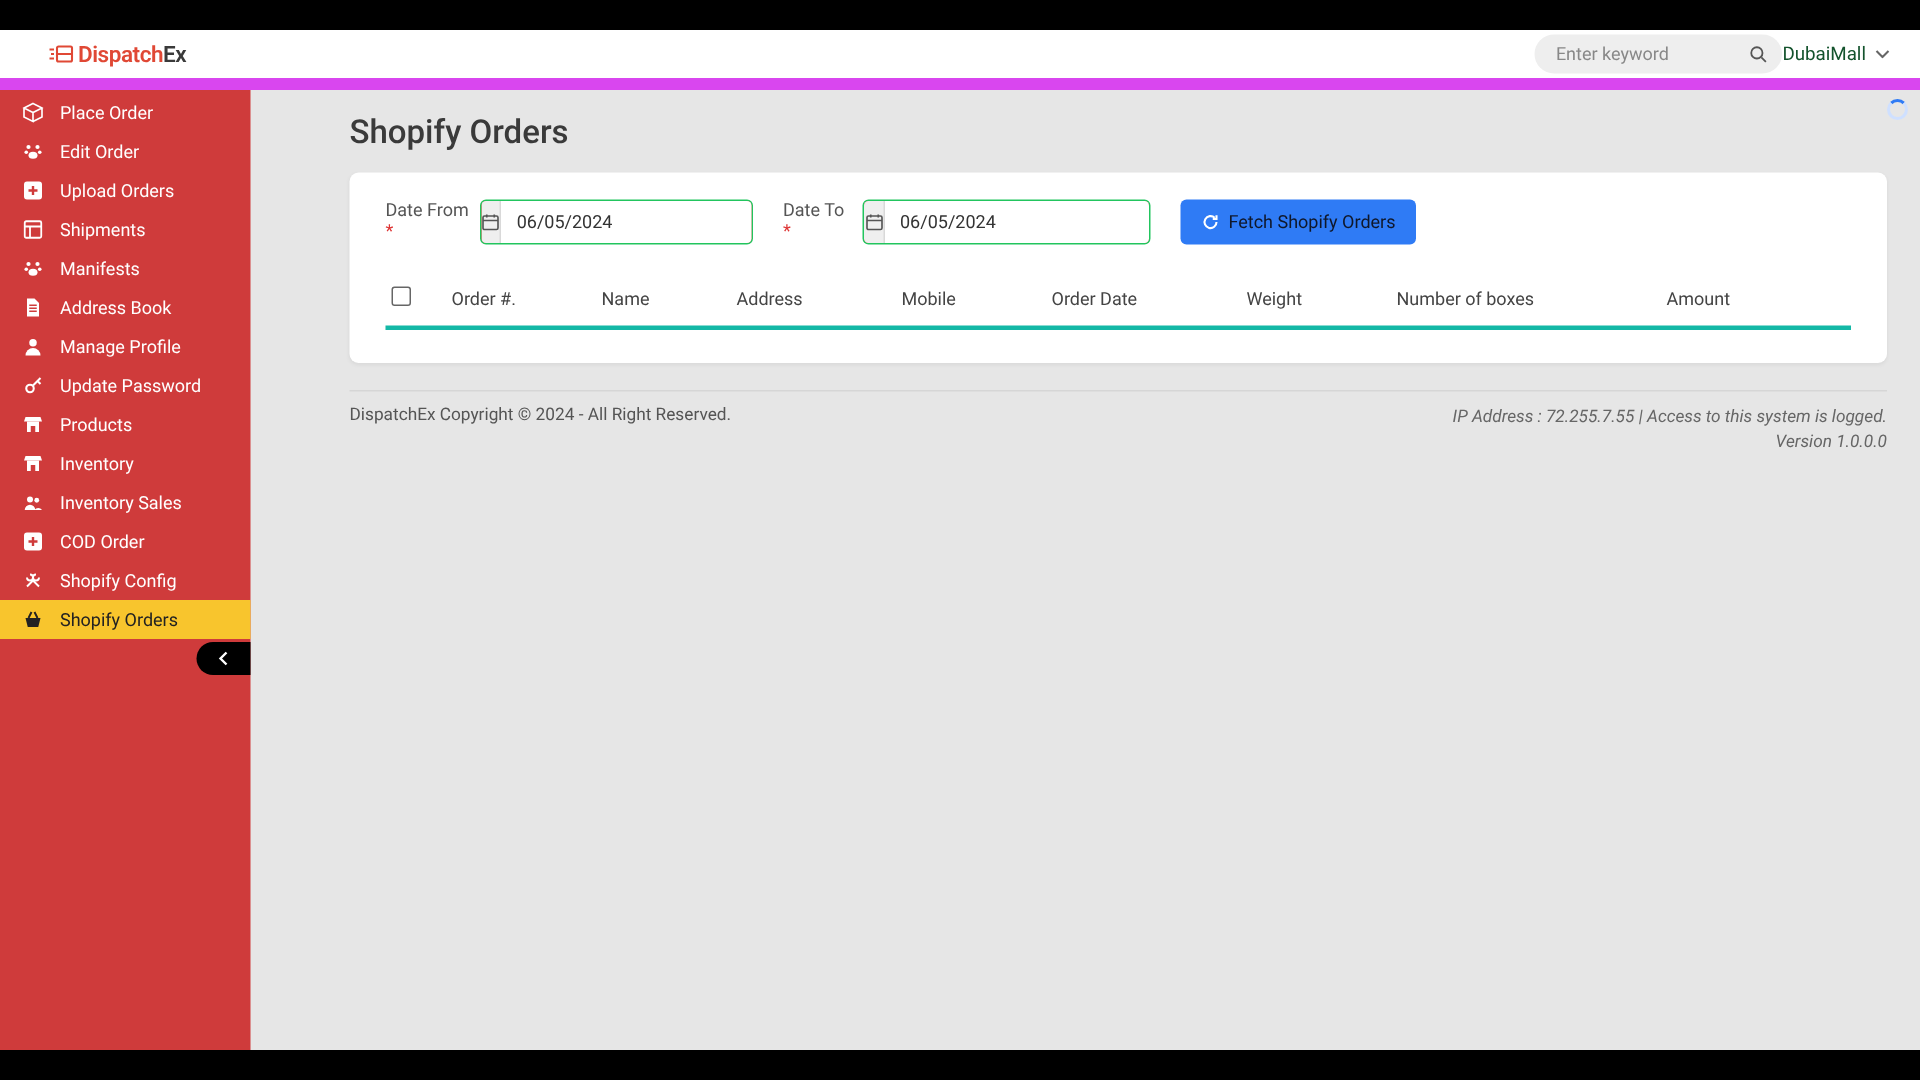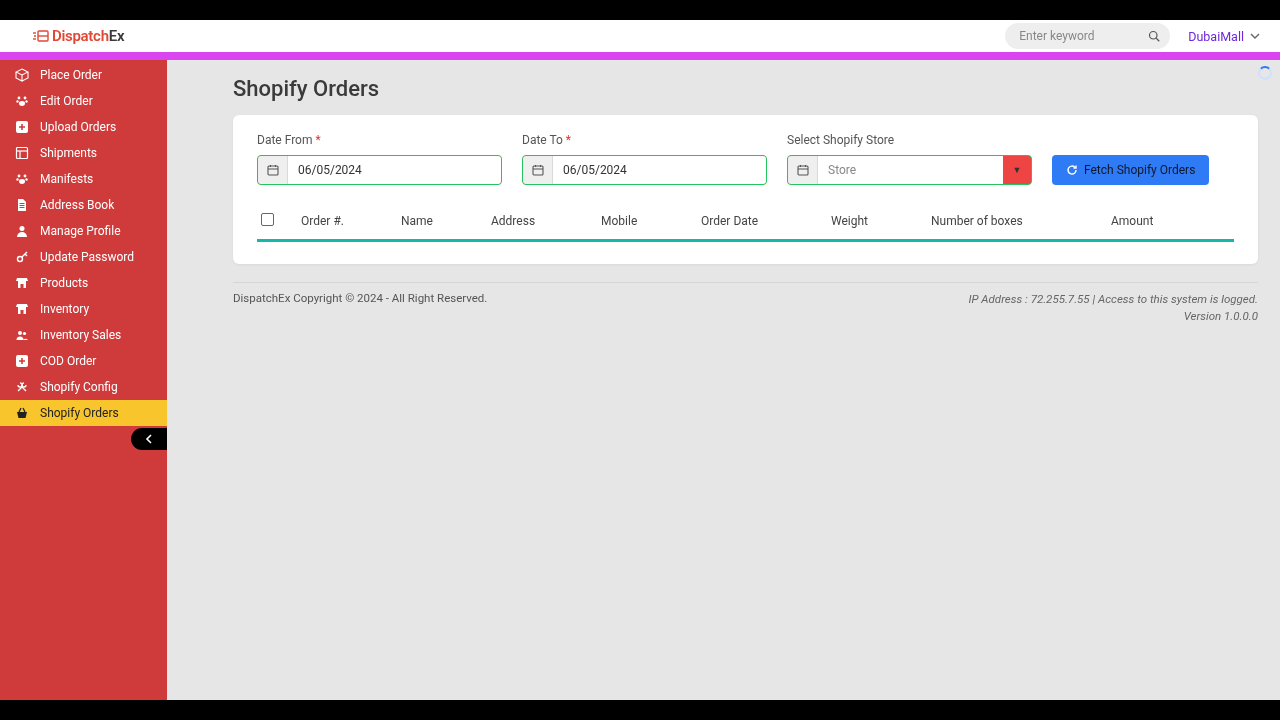--- a/index.html
+++ b/index.html
@@ -5,41 +5,41 @@
 * { margin: 0; padding: 0; box-sizing: border-box; font-family: -apple-system, BlinkMacSystemFont, "Segoe UI", Roboto, Arial, sans-serif; }
 html, body { width: 1280px; height: 720px; overflow: hidden; background: #000; }
 .letterbox-top, .letterbox-bottom { background: #000; width: 100%; height: 20px; }
 .app { display: flex; flex-direction: column; height: 680px; background: #e6e6e6; }
 .topbar { height: 40px; background: #fff; display: flex; align-items: center; padding: 0 20px 0 32px; border-bottom: 8px solid #d946ef; }
 .logo { display: flex; align-items: center; gap: 2px; }
 .logo-mark { color: #e04835; font-size: 14px; font-weight: 600; letter-spacing: -0.5px; display: inline-flex; align-items: center; }
 .logo-text { font-weight: 600; font-size: 15px; letter-spacing: -0.3px; }
 .logo-text .d { color: #e04835; }
 .logo-text .rest { color: #3a3a3a; }
-.topbar-right { margin-left: auto; display: flex; align-items: center; gap: 18px; }
+.topbar-right { margin-left: auto; display: flex; align-items: center; }
 .search { position: relative; }
 .search input { width: 165px; height: 26px; border-radius: 13px; border: none; background: #eeeeee; padding: 0 34px 0 14px; font-size: 12px; color: #333; outline: none; }
 .search input::placeholder { color: #888; }
 .search .icon { position: absolute; right: 10px; top: 50%; transform: translateY(-50%); color: #555; font-size: 12px; }
-.usermenu { display: flex; align-items: center; gap: 6px; font-size: 12.5px; color: #6d28d9; cursor: pointer; }
+.usermenu { display: flex; align-items: center; gap: 6px; font-size: 12.5px; color: #14532d; cursor: pointer; }
 .usermenu .chev { font-size: 10px; color: #666; }
 
 .body { display: flex; flex: 1; min-height: 0; gap: 24px; }
 .sidebar { width: 167px; background: #cf3b3b; color: #fff; position: relative; display: flex; flex-direction: column; }
 .nav { list-style: none; padding-top: 2px; }
 .nav li { display: flex; align-items: center; gap: 10px; padding: 0 14px; height: 26px; font-size: 12px; cursor: pointer; }
 .nav li .icon { width: 16px; height: 16px; display: inline-flex; align-items: center; justify-content: center; font-size: 12px; }
 .nav li.active { background: #f8c52d; color: #222; }
 .collapse-tab { position: absolute; right: -0px; top: 368px; transform: translateX(0); width: 36px; height: 22px; background: #000; border-radius: 12px 0 0 12px; display: flex; align-items: center; justify-content: center; color: #fff; font-size: 10px; cursor: pointer; left: 131px; }
 
 .main { flex: 1; padding: 16px 22px 10px 42px; overflow: auto; position: relative; }
 .page-title { font-size: 22px; color: #3a3a3a; font-weight: 500; margin-bottom: 14px; }
 .card { background: #fff; border-radius: 6px; padding: 18px 24px 22px; box-shadow: 0 1px 3px rgba(0,0,0,0.06); }
 .filters { display: flex; gap: 20px; align-items: flex-end; margin-bottom: 20px; }
-.field { display: flex; flex-direction: column; gap: 8px; }
+.field { display: flex; flex-direction: row; gap: 8px; }
 .field.w1 { flex: 1 1 230px; max-width: 245px; }
 .field.w2 { flex: 1 1 230px; max-width: 245px; }
 .field.w3 { flex: 1 1 230px; max-width: 245px; }
 .field label { font-size: 12px; color: #555; }
 .field label .req { color: #d33; }
 .inputgroup { display: flex; height: 30px; border: 1px solid #22c55e; border-radius: 4px; overflow: hidden; background: #ef4444; }
 .inputgroup .addon { width: 30px; background: #efefef; display: flex; align-items: center; justify-content: center; color: #555; font-size: 12px; border-right: 1px solid #d9d9d9; }
 .inputgroup input, .inputgroup .selecttext { border: none; flex: 1; padding: 0 10px; font-size: 12px; outline: none; color: #333; background: #fff; }
 .inputgroup .selecttext { color: #888; display: flex; align-items: center; }
 .inputgroup .caret { width: 28px; display: flex; align-items: center; justify-content: center; color: #333; font-size: 9px; }
@@ -284,35 +284,20 @@
                 <svg width="12" height="12" viewBox="0 0 12 12">
                     <rect x="1" y="2" width="10" height="9" rx="1" fill="none" stroke="#555" stroke-width="1.1"></rect>
                     <line x1="1" y1="5" x2="11" y2="5" stroke="#555" stroke-width="1.1"></line>
                     <line x1="3.5" y1="1" x2="3.5" y2="3" stroke="#555" stroke-width="1.1"></line>
                     <line x1="8.5" y1="1" x2="8.5" y2="3" stroke="#555" stroke-width="1.1"></line>
                   </svg>
               </span>
               <input type="text" value="06/05/2024" style="">
             </div>
           </div>
-          <div class="field w3">
-            <label>Select Shopify Store</label>
-            <div class="inputgroup">
-              <span class="addon">
-                <svg width="12" height="12" viewBox="0 0 12 12">
-                    <rect x="1" y="2" width="10" height="9" rx="1" fill="none" stroke="#555" stroke-width="1.1"></rect>
-                    <line x1="1" y1="5" x2="11" y2="5" stroke="#555" stroke-width="1.1"></line>
-                    <line x1="3.5" y1="1" x2="3.5" y2="3" stroke="#555" stroke-width="1.1"></line>
-                    <line x1="8.5" y1="1" x2="8.5" y2="3" stroke="#555" stroke-width="1.1"></line>
-                  </svg>
-              </span>
-              <span class="selecttext">Store</span>
-              <span class="caret">▼</span>
-            </div>
-          </div>
           <div class="btn-row">
             <button class="btn-fetch">
               <span>
                 <svg width="12" height="12" viewBox="0 0 12 12">
                     <path d="M10 6 a4 4 0 1 1 -1.2 -2.8" fill="none" stroke="#fff" stroke-width="1.4"></path>
                     <path d="M10 1.5 L10 4 L7.5 4" fill="none" stroke="#fff" stroke-width="1.4"></path>
                   </svg>
               </span>
               <span>Fetch Shopify Orders</span>
             </button>

